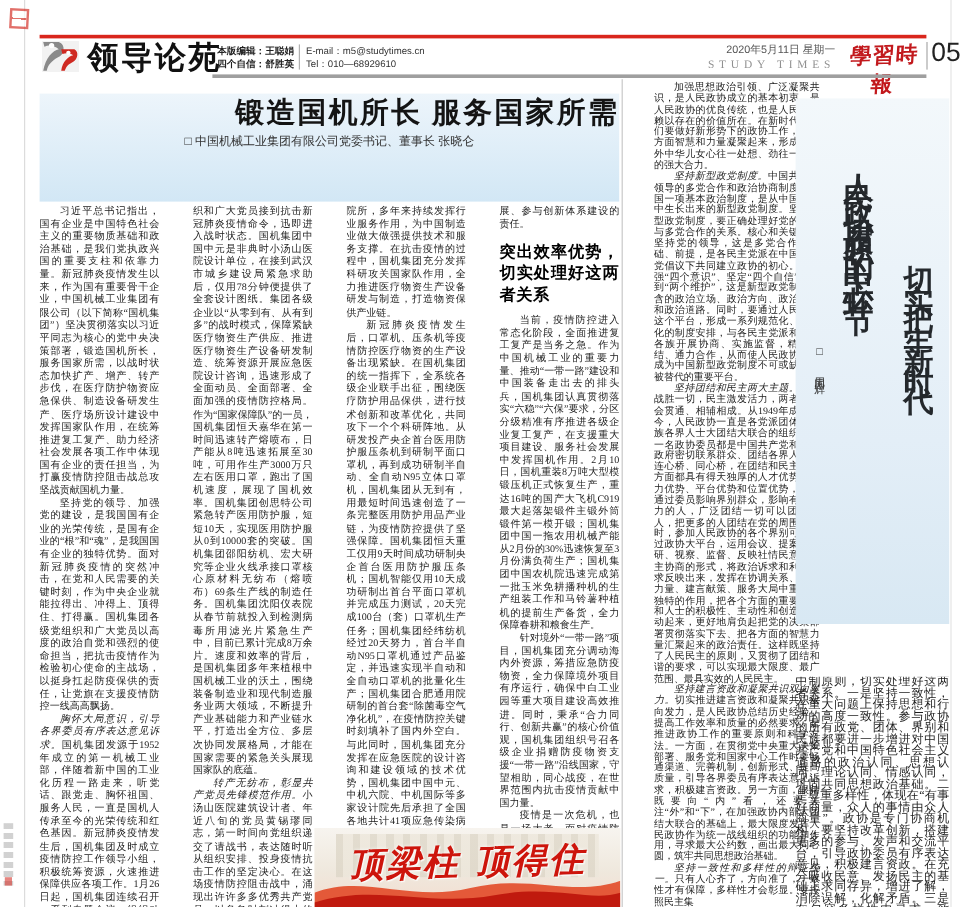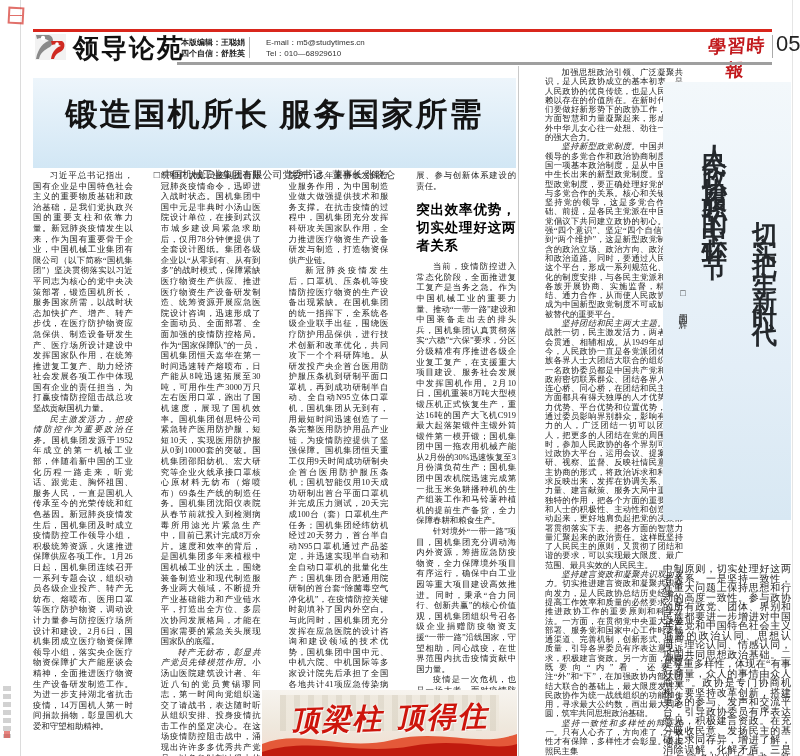--- a/index.html
+++ b/index.html
@@ -15,34 +15,34 @@
              background:repeating-linear-gradient(#9a9a9a 0 5px,transparent 5px 8px);}
   .art-spine-red{left:4px;top:731px;width:6px;height:7px;background:#d5342c;opacity:.6;}
   
   .top-rule{left:33px;top:29px;width:739px;height:3px;background:var(--accent-red,#d9261c);}
   .logo{left:35px;top:34px;width:31px;height:26px;}
   .section-name{left:73px;top:31px;font-size:26px;font-weight:800;letter-spacing:2px;color:#111;
                 font-family:"Liberation Sans","DejaVu Sans",sans-serif;}
   .ed-info{left:181px;top:37px;font-size:8px;line-height:11px;font-weight:bold;color:#222;
            font-family:"Liberation Sans","DejaVu Sans",sans-serif;}
   .hdr-sep1{left:249px;top:37px;width:1px;height:21px;background:#b0b0b0;}
-  .contact{left:266px;top:37px;font-size:8px;line-height:11px;color:#333;
+  .contact{left:255px;top:37px;font-size:8px;line-height:11px;color:#333;
            font-family:"Liberation Sans","DejaVu Sans",sans-serif;}
   .date-block{left:556px;top:35px;width:140px;text-align:right;}
   .date-cn{font-size:9px;color:#555;font-family:"Liberation Sans","DejaVu Sans",sans-serif;}
   .date-en{font-size:9.5px;letter-spacing:4px;color:#909090;margin-top:2px;}
   .masthead-cn{left:701px;top:34px;width:70px;font-size:18px;font-weight:900;color:var(--masthead-red,#c2191d);
                transform:skewX(-6deg) rotate(-2deg);letter-spacing:1px;text-align:center;}
   .hdr-sep2{left:772px;top:35px;width:1px;height:23px;background:#aaa;}
   .page-no{left:776px;top:31px;font-size:22px;color:#222;font-family:"Liberation Sans","DejaVu Sans",sans-serif;}
   .header-rule{left:177px;top:62px;width:595px;height:3px;background:#9f9f9f;}
   
   .title-band{left:33px;top:78px;width:483px;height:90px;background:linear-gradient(180deg,#edf5fb 0%,#d2e7f5 100%);}
-  .main-title{margin:0;padding-top:15px;text-align:center;font-size:32px;font-weight:900;letter-spacing:2px;color:#141414;}
-  .byline{text-align:center;font-size:10px;margin-top:31px;color:#333;
+  .main-title{margin:0;text-align:right;font-size:24px;font-weight:900;letter-spacing:2px;color:#141414;}
+  .byline{text-align:center;font-size:10px;margin-top:1px;color:#333;
           font-family:"Liberation Sans","DejaVu Sans",sans-serif;}
   
   .main-cols{left:33px;top:171px;width:483px;height:585px;display:flex;gap:28px;}
   .mcol{flex:1 1 0;overflow:hidden;font-size:8.4px;line-height:10.6px;text-align:justify;}
   .para{margin:0;text-indent:2em;}
   .noind{text-indent:0;}
   .lead{font-style:italic;font-weight:normal;}
   .sub{font-family:"Liberation Sans","DejaVu Sans",sans-serif;font-size:13.5px;line-height:18px;
        font-weight:800;margin:9px 0 7px;color:#000;letter-spacing:.5px;}
   
@@ -93,34 +93,39 @@
   <div class="abs ed-info">
     <div>本版编辑：王聪娟</div>
     <div>四个自信：舒胜英</div>
   </div>
   <div class="abs hdr-sep1"></div>
   <div class="abs contact">
     <div>E-mail：m5@studytimes.cn</div>
     <div>Tel：010—68929610</div>
   </div>
 
+  <div class="abs date-block">
+    <div class="date-cn">2020年5月11日 星期一</div>
+    <div class="date-en">STUDY TIMES</div>
+  </div>
   <div class="abs masthead-cn">學習時報</div>
   <div class="abs hdr-sep2"></div>
   <div class="abs page-no">05</div>
   <div class="abs header-rule"></div>
 
   <section class="abs title-band">
     <h1 class="main-title">锻造国机所长  服务国家所需</h1>
     <div class="byline">□ 中国机械工业集团有限公司党委书记、董事长 张晓仑</div>
   </section>
 
   <section class="abs main-cols">
     <div class="mcol">
         <p class="para">习近平总书记指出，国有企业是中国特色社会主义的重要物质基础和政治基础，是我们党执政兴国的重要支柱和依靠力量。新冠肺炎疫情发生以来，作为国有重要骨干企业，中国机械工业集团有限公司（以下简称“国机集团”）坚决贯彻落实以习近平同志为核心的党中央决策部署，锻造国机所长，服务国家所需，以战时状态加快扩产、增产、转产步伐，在医疗防护物资应急保供、制造设备研发生产、医疗场所设计建设中发挥国家队作用，在统筹推进复工复产、助力经济社会发展各项工作中体现国有企业的责任担当，为打赢疫情防控阻击战总攻坚战贡献国机力量。</p>
-        <p class="para"><b class="lead">民主激发活力，把疫情防控作为重要政治任务。</b>国机集团发源于1952年成立的第一机械工业部，伴随着新中国的工业化历程一路走来，听党话、跟党走、胸怀祖国、服务人民，一直是国机人传承至今的光荣传统和红色基因。新冠肺炎疫情发生后，国机集团及时成立疫情防控工作领导小组，积极统筹资源，火速推进保障供应各项工作。1月26日起，国机集团连续召开一系列专题会议，组织动员各级企业投产、转产无纺布、熔喷布、医用口罩等医疗防护物资，调动设计力量参与防控医疗场所设计和建设。2月6日，国机集团成立医疗物资保障领导小组，落实央企医疗物资保障扩大产能座谈会精神，全面推进医疗物资生产设备研发制造工作。为进一步支持湖北省抗击疫情，14万国机人第一时间捐款捐物，彰显国机大爱和守望相助精神。</p>
+        <p class="para">坚持党的领导、加强党的建设，是我国国有企业的光荣传统，是国有企业的“根”和“魂”，是我国国有企业的独特优势。面对新冠肺炎疫情的突然冲击，在党和人民需要的关键时刻，作为中央企业就能拉得出、冲得上、顶得住、打得赢。国机集团各级党组织和广大党员以高度的政治自觉和强烈的使命担当，把抗击疫情作为检验初心使命的主战场，以挺身扛起防疫保供的责任，让党旗在支援疫情防控一线高高飘扬。</p>
+        <p class="para"><b class="lead">胸怀大局意识，引导各界委员有序表达意见诉求。</b>国机集团发源于1952年成立的第一机械工业部，伴随着新中国的工业化历程一路走来，听党话、跟党走、胸怀祖国、服务人民，一直是国机人传承至今的光荣传统和红色基因。新冠肺炎疫情发生后，国机集团及时成立疫情防控工作领导小组，积极统筹资源，火速推进保障供应各项工作。1月26日起，国机集团连续召开一系列专题会议，组织动员各级企业投产、转产无纺布、熔喷布、医用口罩等医疗防护物资，调动设计力量参与防控医疗场所设计和建设。2月6日，国机集团成立医疗物资保障领导小组，落实央企医疗物资保障扩大产能座谈会精神，全面推进医疗物资生产设备研发制造工作。为进一步支持湖北省抗击疫情，14万国机人第一时间捐款捐物，彰显国机大爱和守望相助精神。</p>
       </div>
     <div class="mcol">
         <p class="para noind">织和广大党员接到抗击新冠肺炎疫情命令，迅即进入战时状态。国机集团中国中元是非典时小汤山医院设计单位，在接到武汉市城乡建设局紧急求助后，仅用78分钟便提供了全套设计图纸。集团各级企业以“从零到有、从有到多”的战时模式，保障紧缺医疗物资生产供应、推进医疗物资生产设备研发制造、统筹资源开展应急医院设计咨询，迅速形成了全面动员、全面部署、全面加强的疫情防控格局。作为“国家保障队”的一员，国机集团恒天嘉华在第一时间迅速转产熔喷布，日产能从8吨迅速拓展至30吨，可用作生产3000万只左右医用口罩，跑出了国机速度，展现了国机效率。国机集团创思特公司紧急转产医用防护服，短短10天，实现医用防护服从0到10000套的突破。国机集团邵阳纺机、宏大研究等企业火线承接口罩核心原材料无纺布（熔喷布）69条生产线的制造任务。国机集团沈阳仪表院从春节前就投入到检测病毒所用滤光片紧急生产中，目前已累计完成8万余片。速度和效率的背后，是国机集团多年来植根中国机械工业的沃土，围绕装备制造业和现代制造服务业两大领域，不断提升产业基础能力和产业链水平，打造出全方位、多层次协同发展格局，才能在国家需要的紧急关头展现国家队的底蕴。</p>
         <p class="para"><b class="lead">转产无纺布，彰显共产党员先锋模范作用。</b>小汤山医院建筑设计者、年近八旬的党员黄锡璆同志，第一时间向党组织递交了请战书，表达随时听从组织安排、投身疫情抗击工作的坚定决心。在这场疫情防控阻击战中，涌现出许许多多优秀共产党员，以危急时刻冲得上的战斗姿态，冲锋在前，有力保障了口罩、医用防护物资和熔喷布等紧缺物资的生产供应，用实际行动彰显先锋模范优势。</p>
         <h3 class="sub">汇聚创新优势，打通全产业链和提供技术支撑</h3>
       </div>
     <div class="mcol">
         <p class="para noind">院所，多年来持续发挥行业服务作用，为中国制造业做大做强提供技术和服务支撑。在抗击疫情的过程中，国机集团充分发挥科研攻关国家队作用，全力推进医疗物资生产设备研发与制造，打造物资保供产业链。</p>
         <p class="para">新冠肺炎疫情发生后，口罩机、压条机等疫情防控医疗物资的生产设备出现紧缺。在国机集团的统一指挥下，全系统各级企业联手出征，围绕医疗防护用品保供，进行技术创新和改革优化，共同攻下一个个科研阵地。从研发投产央企首台医用防护服压条机到研制平面口罩机，再到成功研制半自动、全自动N95立体口罩机，国机集团从无到有，用最短时间迅速创造了一条完整医用防护用品产业链，为疫情防控提供了坚强保障。国机集团恒天重工仅用9天时间成功研制央企首台医用防护服压条机；国机智能仅用10天成功研制出首台平面口罩机并完成压力测试，20天完成100台（套）口罩机生产任务；国机集团经纬纺机经过20天努力，首台半自动N95口罩机通过产品鉴定，并迅速实现半自动和全自动口罩机的批量化生产；国机集团合肥通用院研制的首台套“除菌毒空气净化机”，在疫情防控关键时刻填补了国内外空白。与此同时，国机集团充分发挥在应急医院的设计咨询和建设领域的技术优势，国机集团中国中元、中机六院、中机国际等多家设计院先后承担了全国各地共计41项应急传染病医疗设施的设计咨询和建设管理工作，参与编制4份技术文件和行业规范，在疫情防控应急医疗救治场所建设中发挥重要作用。</p>
         <p class="para">创新源于积淀。国机集团在抗击疫情期间出现的科技成果，来自于多年来持续强化科研规划和投入，不断提升基础研究和技术研发集成效果。在制造强国的建设进程中，国机集团将继续发挥装备制造研发优势，扛起引领机械工业发</p>

